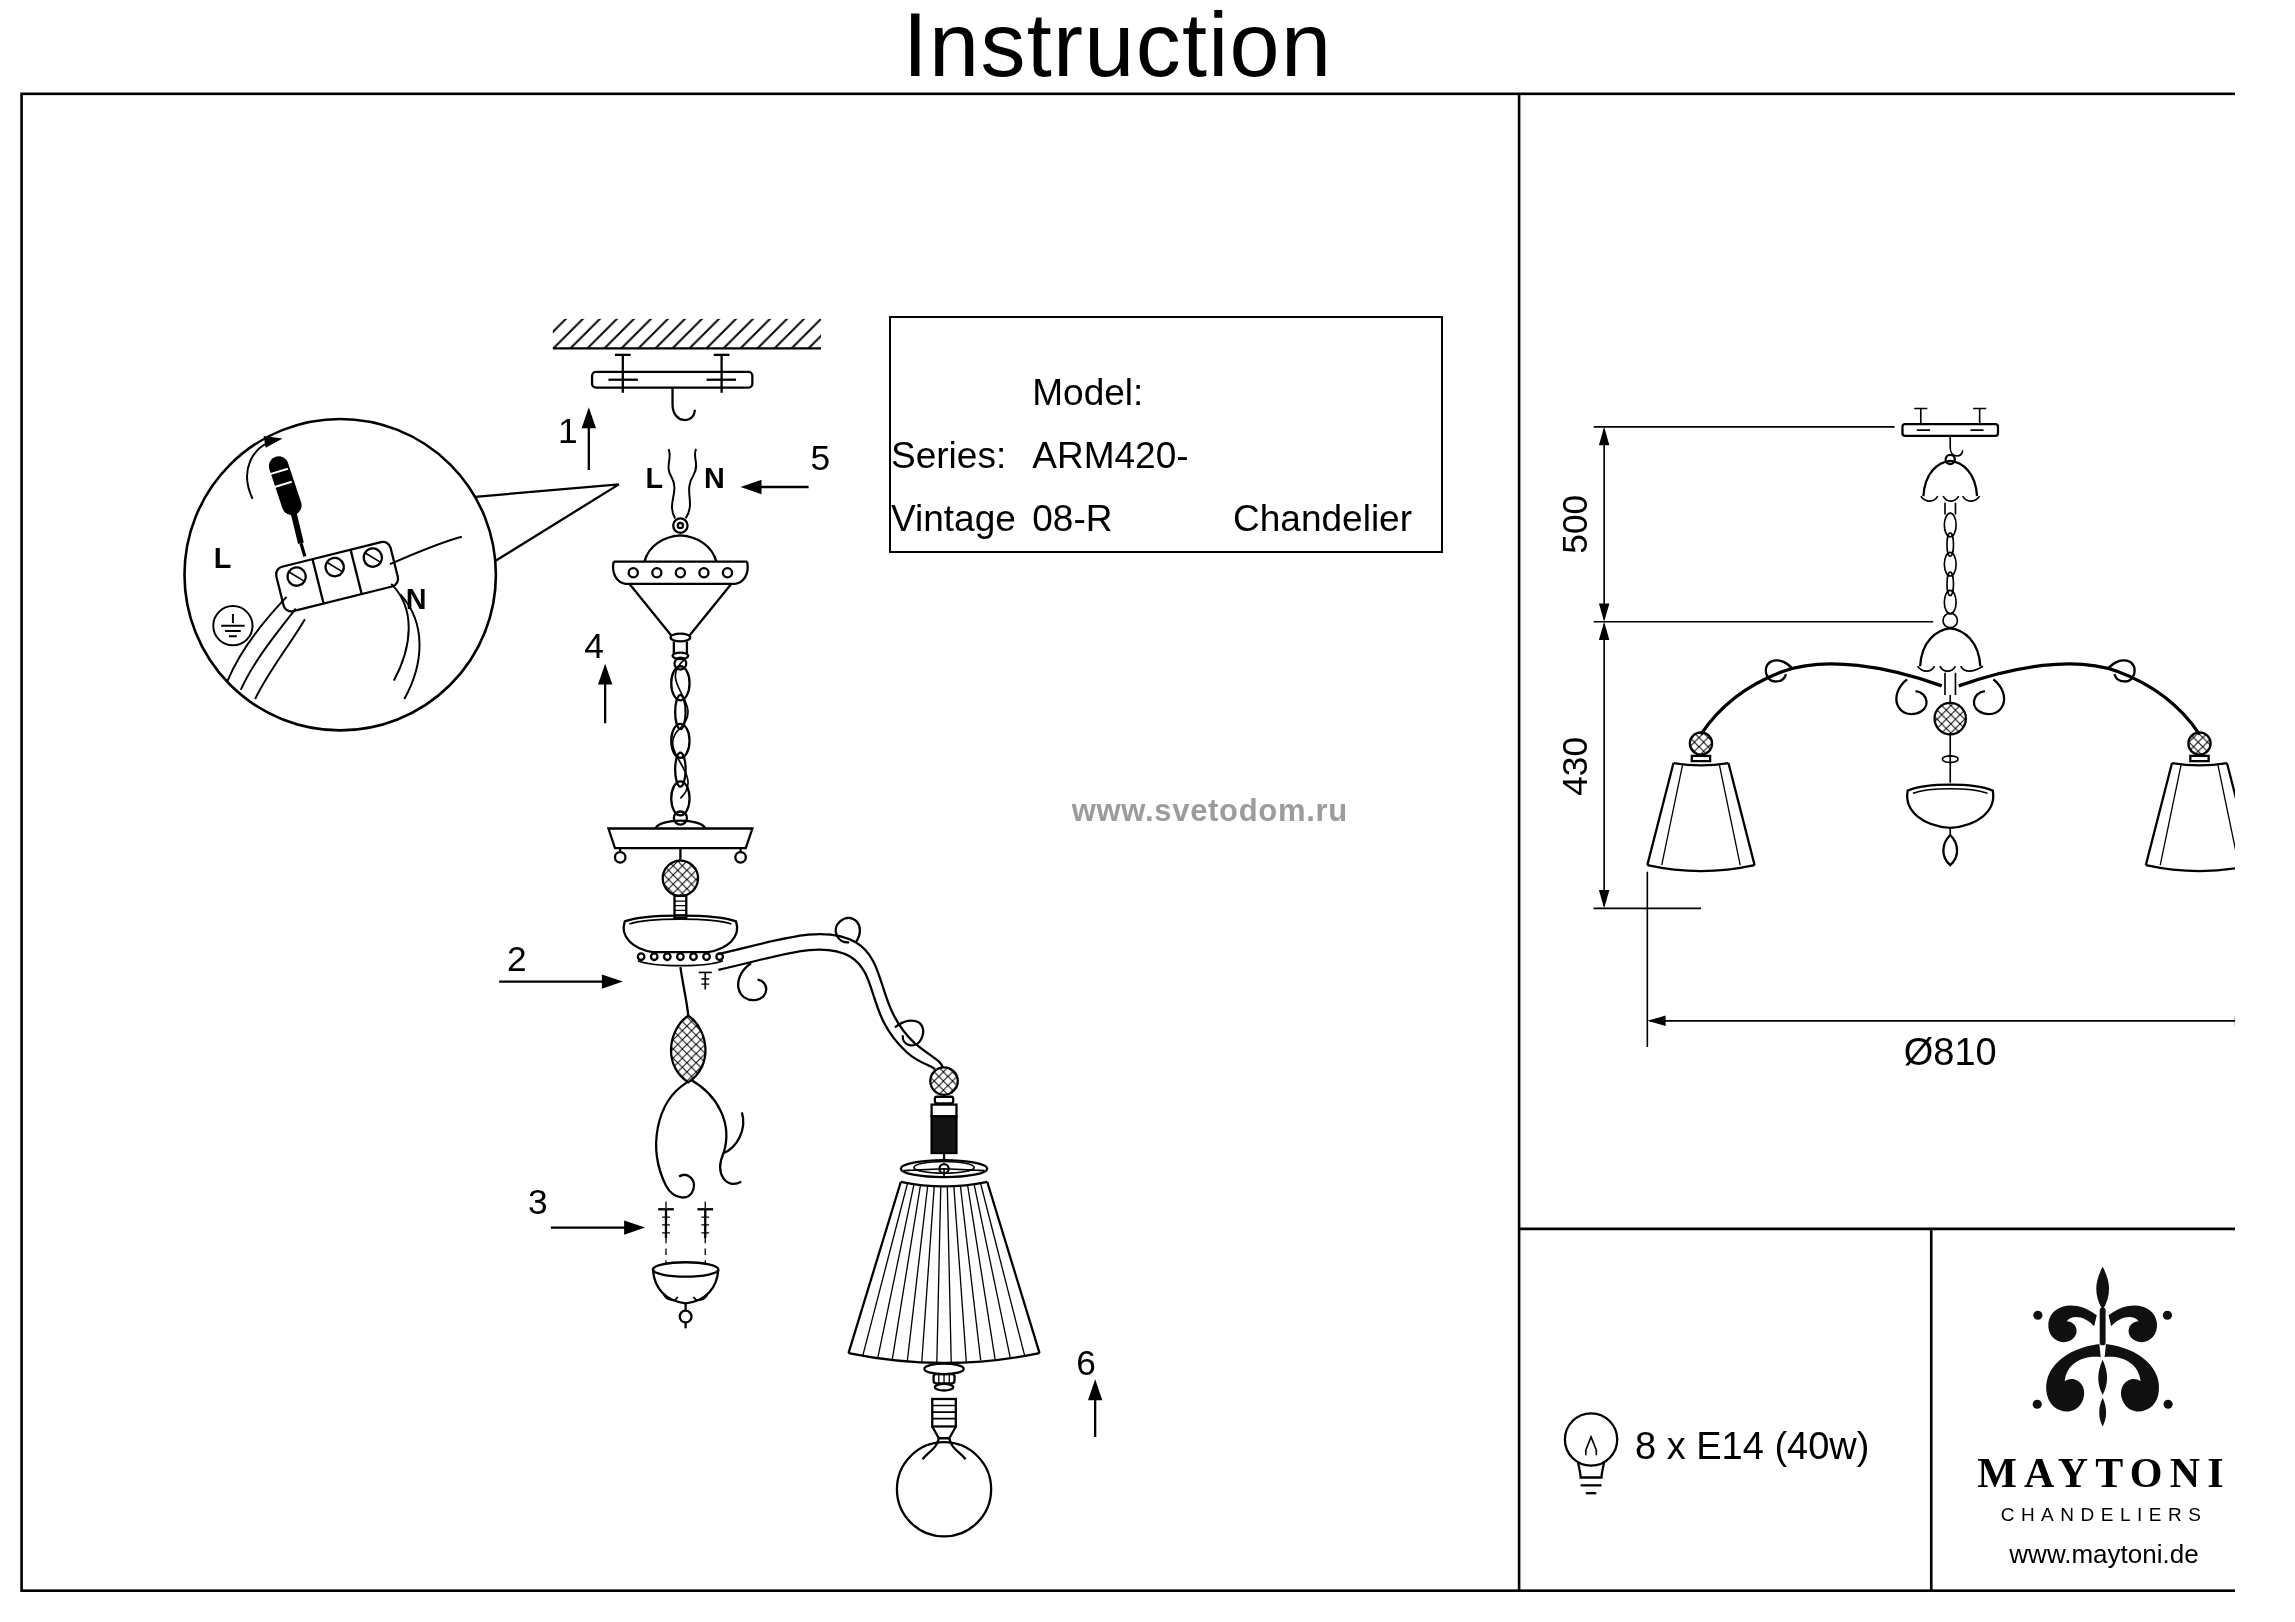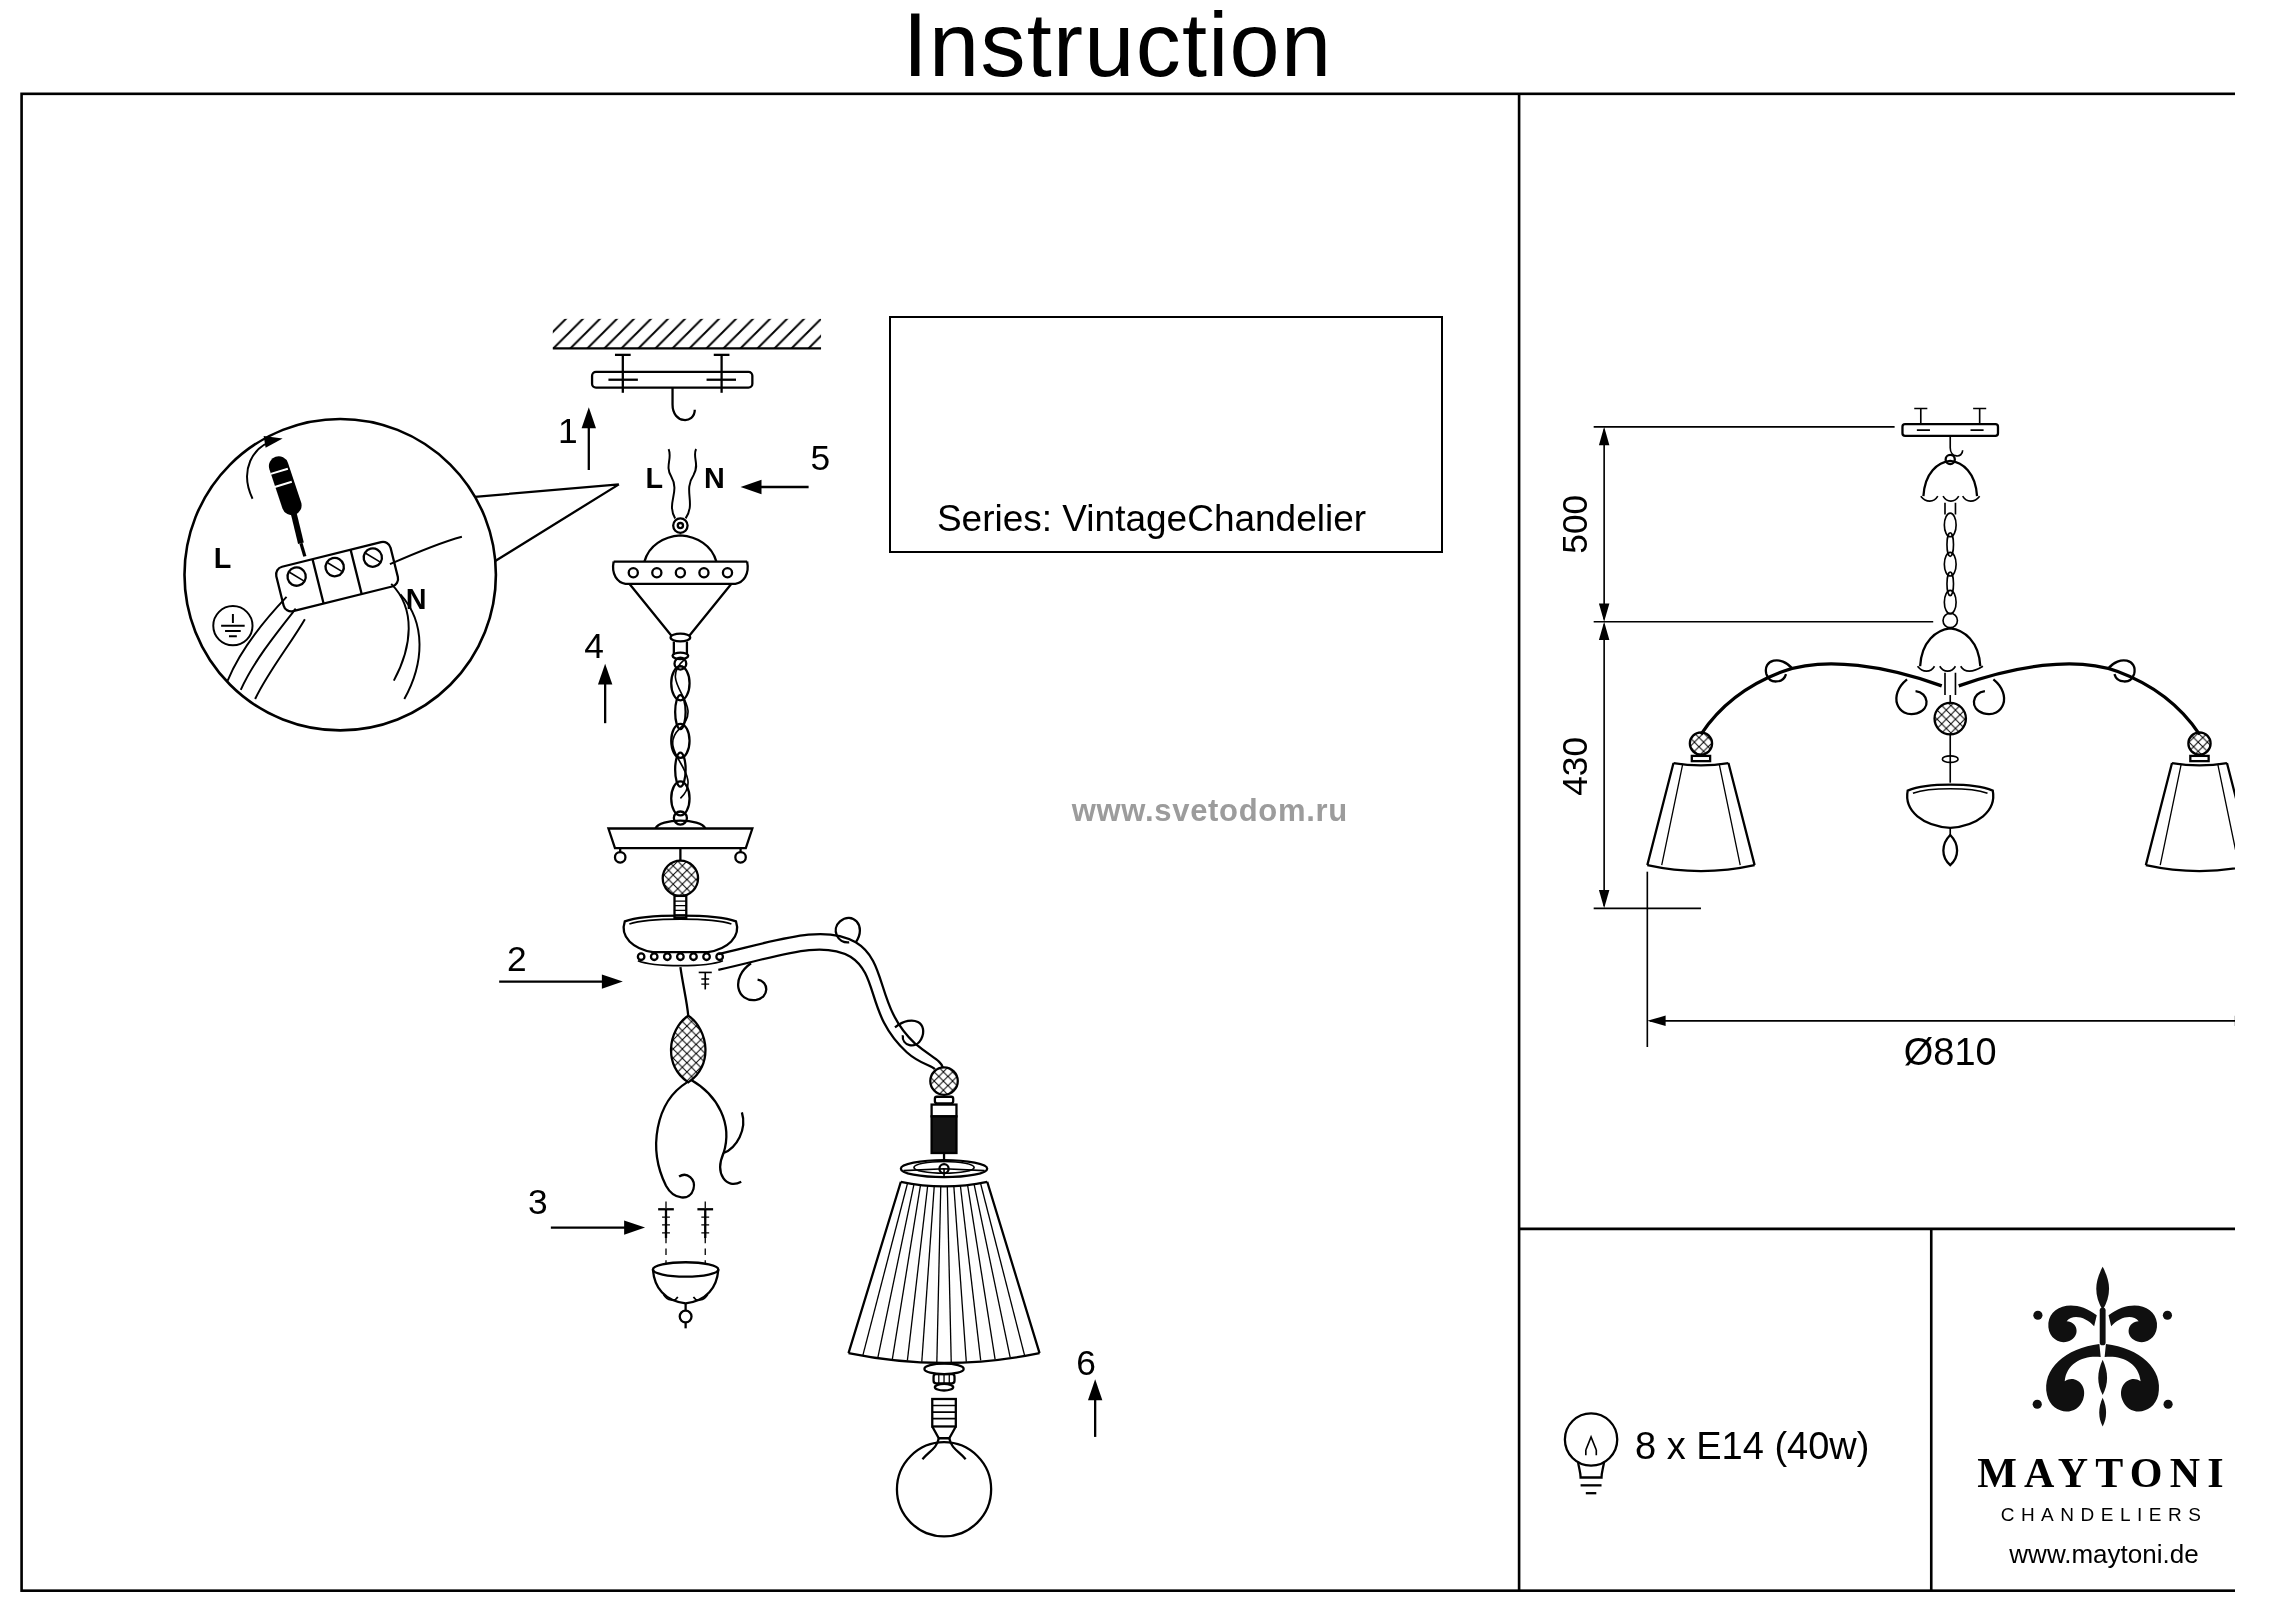--- a/index.html
+++ b/index.html
@@ -413,20 +413,21 @@
         <circle cx="99" cy="-52" r="7"></circle>
       <circle cx="-100" cy="84" r="7"></circle>
         <circle cx="100" cy="84" r="7"></circle>
       <path d="M0,16 C-9,36 -9,52 0,70 C9,52 9,36 0,16 Z"></path>
       <path d="M0,74 C-7,90 -7,104 0,118 C7,104 7,90 0,74 Z"></path>
     </g>
   </svg>
 
   <div class="info-box">
     <span>Series: Vintage</span>
+    <span>Model: ARM420-08-R</span>
     <span>Chandelier</span>
   </div>
 
   <div class="watermark">www.svetodom.ru</div>
 
   <div class="bulb-spec-text">8 x E14 (40w)</div>
 
   <div class="brand">
     <div class="brand-name">MAYTONI</div>
     <div class="brand-tagline">CHANDELIERS</div>

